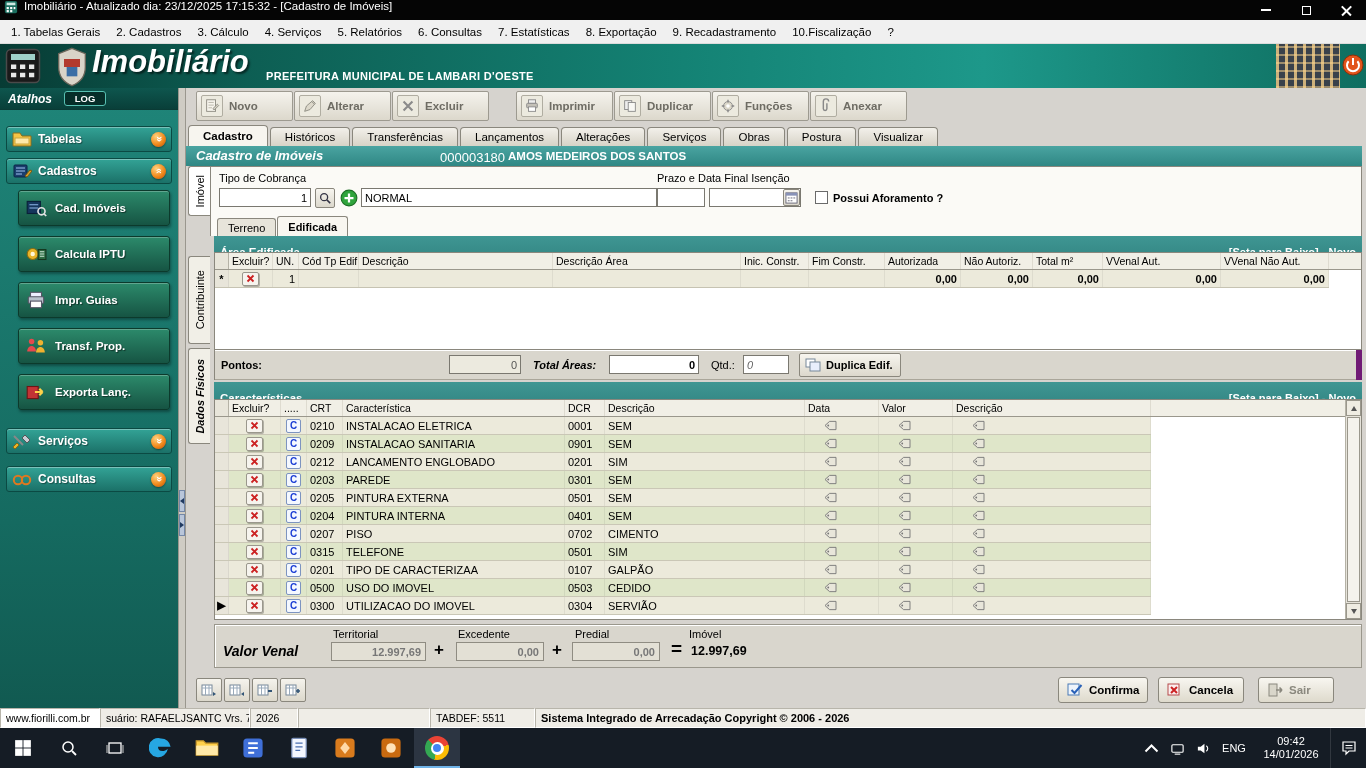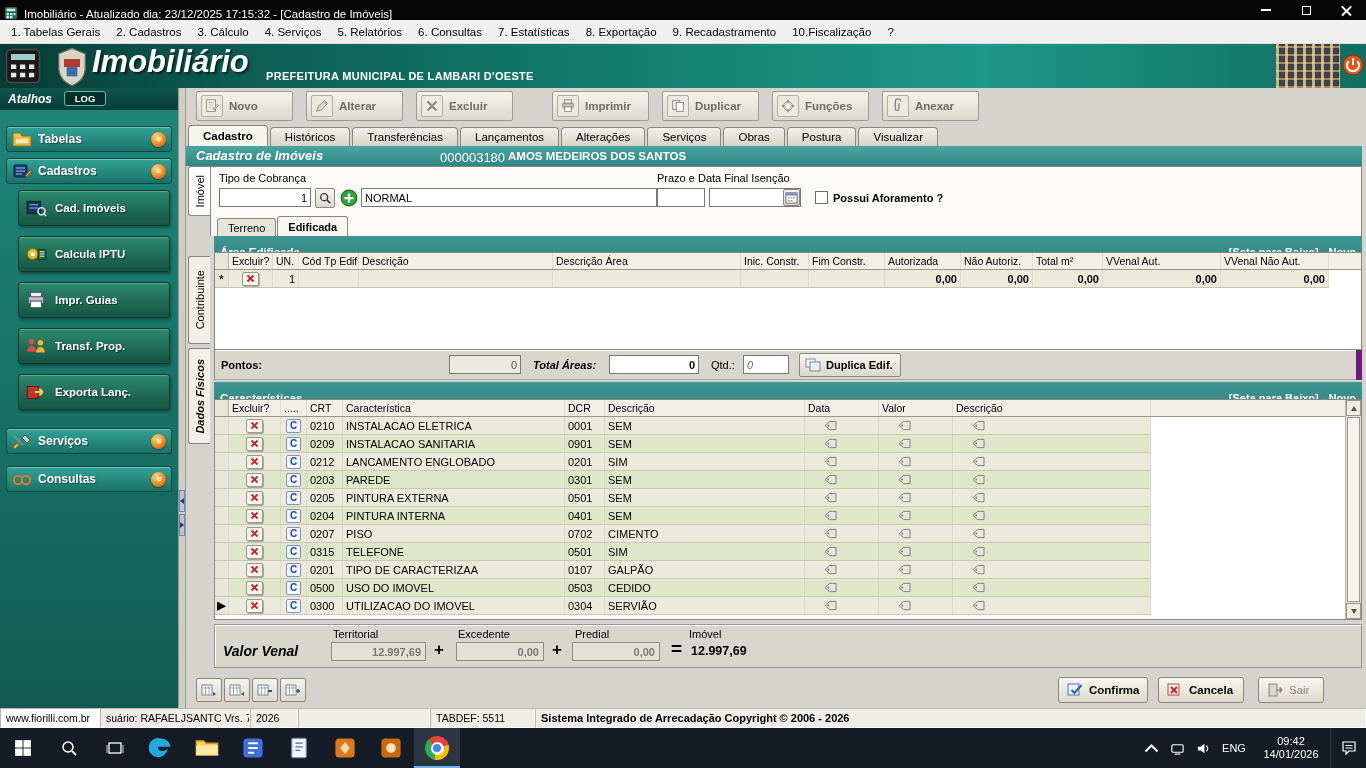--- a/index.html
+++ b/index.html
@@ -1,20 +1,20 @@
 <!DOCTYPE html>
 <html><head>
 <meta charset="utf-8">
 <style>
 *{margin:0;padding:0;box-sizing:border-box;}
 body{font-family:"Liberation Sans",sans-serif;background:#444;}
 .screen{position:relative;width:1366px;height:768px;background:#d6d3ce;overflow:hidden;font-size:11px;color:#000;}
 
 
-.titlebar{position:absolute;left:0;top:0;width:100%;height:20px;background:#050505;display:flex;align-items:flex-end;color:#fff;}
+.titlebar{position:absolute;left:0;top:0;width:100%;height:20px;background:#050505;display:flex;align-items:flex-start;color:#fff;}
 .tb-icon{width:14px;height:14px;margin:0 6px 0 4px;}
 .tb-icon svg{width:14px;height:14px;display:block;}
 .tb-title{font-size:11.5px;}
 .tb-controls{margin-left:auto;display:flex;height:100%;}
 .tb-btn{width:40px;height:100%;display:flex;align-items:center;justify-content:center;}
 .glyph-min{width:10px;height:2px;background:#fff;display:block;}
 .glyph-max{width:9px;height:9px;border:1.5px solid #fff;display:block;}
 .glyph-x{position:relative;width:11px;height:11px;display:block;}
 .glyph-x:before,.glyph-x:after{content:"";position:absolute;left:-1px;top:5px;width:13px;height:1.6px;background:#fff;}
 .glyph-x:before{transform:rotate(45deg);} .glyph-x:after{transform:rotate(-45deg);}
@@ -52,21 +52,21 @@
 
 .splitter{position:absolute;left:178px;top:88px;width:8px;height:620px;background:#cfccc4;border-left:1px solid #9a978e;border-right:1px solid #9a978e;}
 .split-btn{position:absolute;left:0;width:6px;height:22px;background:#b9c6da;border:1px solid #7488a8;display:flex;align-items:center;justify-content:center;}
 #split-a{top:402px;} #split-b{top:426px;}
 .tri-l{width:0;height:0;border-top:3px solid transparent;border-bottom:3px solid transparent;border-right:4px solid #203a60;}
 .tri-r{width:0;height:0;border-top:3px solid transparent;border-bottom:3px solid transparent;border-left:4px solid #203a60;}
 
 
 .content{position:absolute;left:186px;top:88px;width:1180px;height:620px;background:#d6d3ce;}
 
-.toolbar{position:absolute;left:10px;top:3px;display:flex;gap:12px;}
+.toolbar{position:absolute;left:10px;top:3px;display:flex;}
 .tbtn{height:30px;width:97px;margin-right:1px;background:linear-gradient(#f5f3ed,#dcd8cc);border:1px solid #9d9a90;border-radius:2px;display:flex;align-items:center;gap:6px;padding:0 4px;font-family:inherit;}
 .tbtn.gap{margin-left:26px;}
 .tbtn-ic{width:22px;height:22px;background:#eceadf;border:1px solid #b0ada1;border-radius:2px;display:flex;align-items:center;justify-content:center;flex:none;}
 .tbtn-ic svg{width:16px;height:16px;display:block;}
 .tbtn-l{color:#6e6c64;font-weight:bold;font-size:11.5px;}
 
 .tabs{position:absolute;left:2px;top:37px;height:21px;display:flex;align-items:flex-end;}
 .tab{height:19px;padding:0 14px;display:flex;align-items:center;background:linear-gradient(#f2f0ea,#d7d3c7);border:1px solid #8a877d;border-bottom:none;border-radius:4px 4px 0 0;margin-right:2px;font-size:11.5px;}
 .tab.active{height:21px;background:#f7f5ef;font-weight:bold;}
 
@@ -169,21 +169,21 @@
 #vv-result{position:absolute;left:476px;top:19px;font-weight:bold;font-size:12.5px;}
 
 .bottombar{position:absolute;left:0;top:584px;width:1180px;height:36px;}
 .navbtn{position:absolute;top:6px;width:26px;height:24px;background:linear-gradient(#f5f3ed,#dcd8cc);border:1px solid #8a877d;border-radius:2px;display:flex;align-items:center;justify-content:center;}
 .navbtn svg{width:16px;height:14px;display:block;}
 #nav1{left:10px;} #nav2{left:38px;} #nav3{left:66px;} #nav4{left:94px;}
 .actbtn{position:absolute;top:5px;height:26px;display:flex;align-items:center;gap:6px;padding:0 8px;background:linear-gradient(#f8f6f0,#dedacc);border:1px solid #8a877d;border-radius:3px;font-size:11.5px;}
 .actbtn svg{width:16px;height:16px;flex:none;}
 #btn-confirma{left:872px;width:90px;font-weight:bold;}
 #btn-cancela{left:972px;width:86px;font-weight:bold;}
-#btn-sair{left:1072px;width:66px;color:#8a887e;font-weight:normal;}
+#btn-sair{left:1072px;width:76px;color:#8a887e;font-weight:bold;}
 
 
 .statusbar{position:absolute;left:0;top:708px;width:100%;height:20px;background:#efede7;display:flex;}
 .sseg{height:100%;border:1px solid;border-color:#b8b5ab #fff #fff #b8b5ab;display:flex;align-items:center;padding:0 5px;font-size:10.5px;overflow:hidden;white-space:nowrap;}
 #sseg-site{width:100px;background:#fff;}
 #sseg-user{width:150px;}
 #sseg-year{width:48px;}
 #s-sp{width:132px;}
 #sseg-tabdef{width:105px;}
 #sseg-system{flex:1;font-weight:bold;font-size:11px;}

